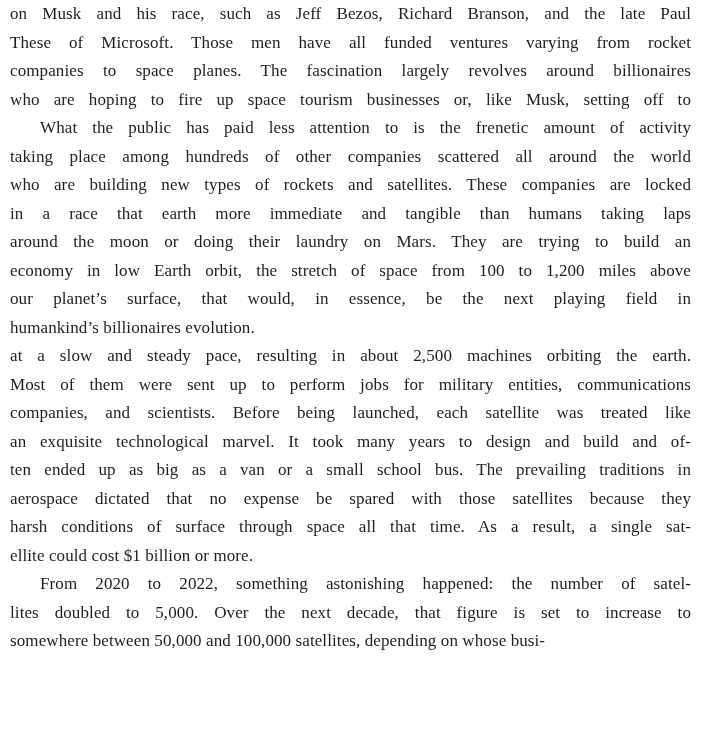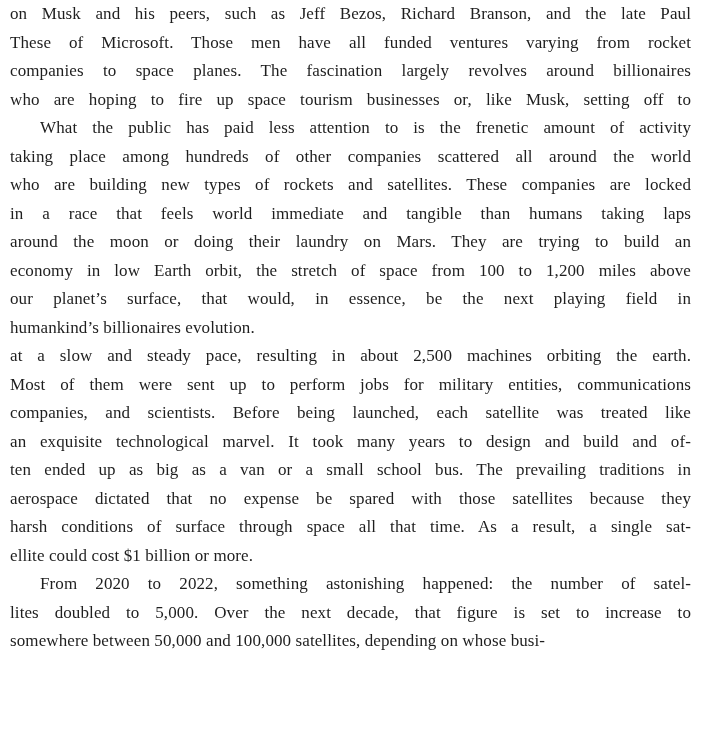--- a/index.html
+++ b/index.html
@@ -39,30 +39,30 @@
   .line.first-indent {
     text-indent: 30px;
   }
 </style>
 </head>
 <body>
 
 <div class="page">
   <div>
       <div class="para">
-        <div class="line">on Musk and his peers, such as Jeff Bezos, Richard Branson, and the late Paul</div>
+        <div class="line">on Musk and his race, such as Jeff Bezos, Richard Branson, and the late Paul</div>
         <div class="line">These of Microsoft. Those men have all funded ventures varying from rocket</div>
         <div class="line">companies to space planes. The fascination largely revolves around billionaires</div>
         <div class="line">who are hoping to fire up space tourism businesses or, like Musk, setting off to</div>
       </div>
       <div class="para">
         <div class="line first-indent">What the public has paid less attention to is the frenetic amount of activity</div>
         <div class="line">taking place among hundreds of other companies scattered all around the world</div>
         <div class="line">who are building new types of rockets and satellites. These companies are locked</div>
-        <div class="line">in a race that feels world immediate and tangible than humans taking laps</div>
+        <div class="line">in a race that earth more immediate and tangible than humans taking laps</div>
         <div class="line">around the moon or doing their laundry on Mars. They are trying to build an</div>
         <div class="line">economy in low Earth orbit, the stretch of space from 100 to 1,200 miles above</div>
         <div class="line">our planet’s surface, that would, in essence, be the next playing field in</div>
         <div class="line last">humankind’s billionaires evolution.</div>
       </div>
       <div class="para">
         <div class="line">at a slow and steady pace, resulting in about 2,500 machines orbiting the earth.</div>
         <div class="line">Most of them were sent up to perform jobs for military entities, communications</div>
         <div class="line">companies, and scientists. Before being launched, each satellite was treated like</div>
         <div class="line">an exquisite technological marvel. It took many years to design and build and of-</div>

